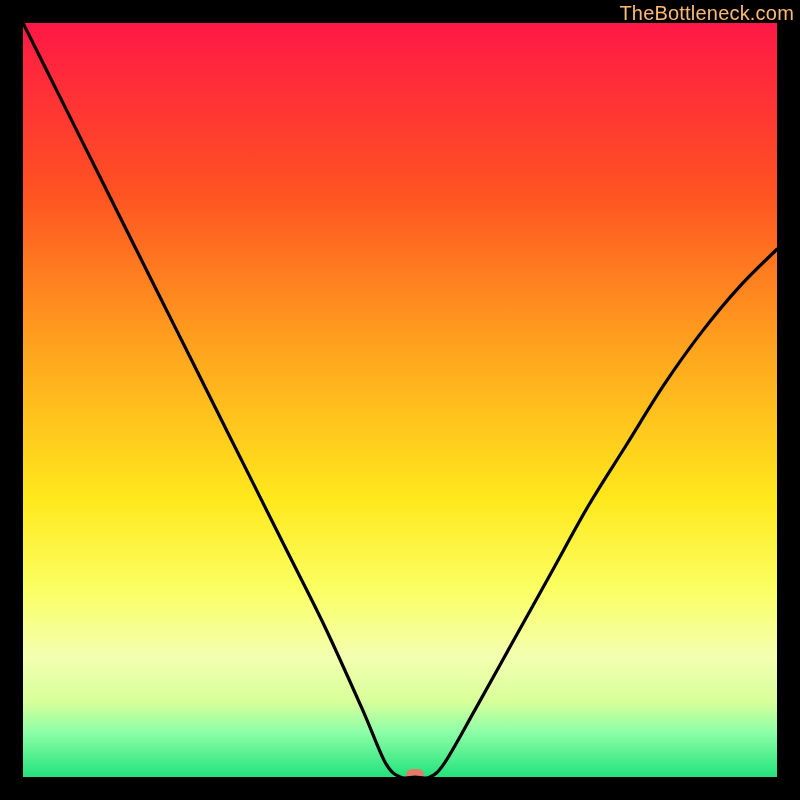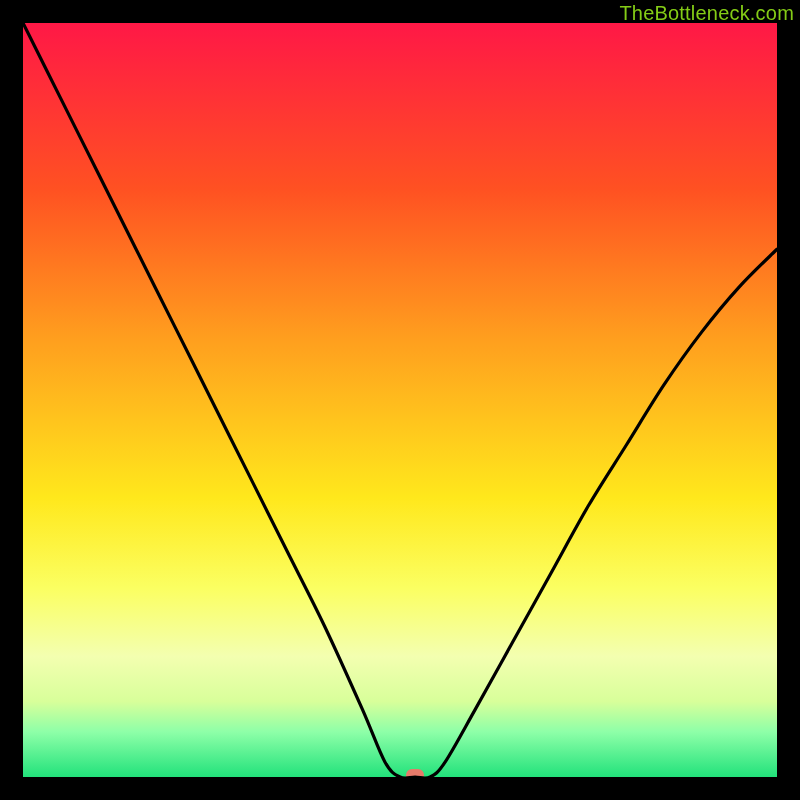--- a/index.html
+++ b/index.html
@@ -14,21 +14,21 @@
   .frame {
     position: relative;
     width: 800px;
     height: 800px;
     background: #000;
   }
   .watermark {
     position: absolute;
     top: 2px;
     right: 6px;
-    color: #84cc16;
+    color: #fdba74;
     font-size: 20px;
     font-weight: 500;
     letter-spacing: 0.2px;
     z-index: 10;
     margin-left: 28px;
   }
   .plot {
     position: absolute;
     left: 23px;
     top: 23px;

